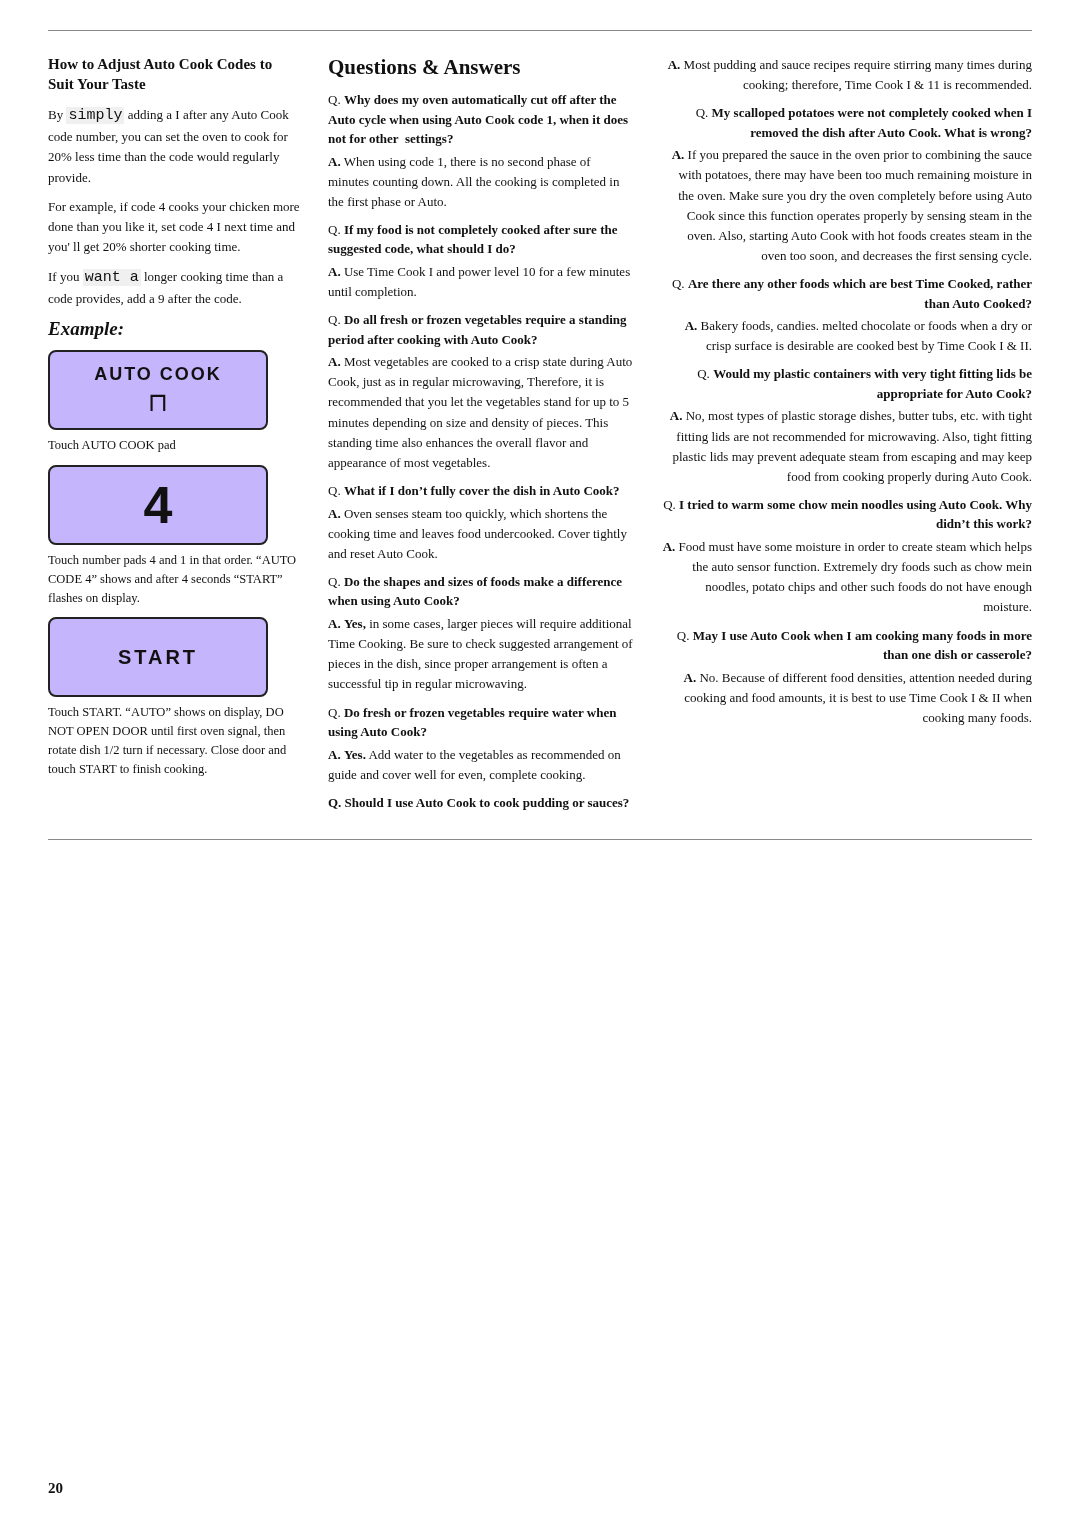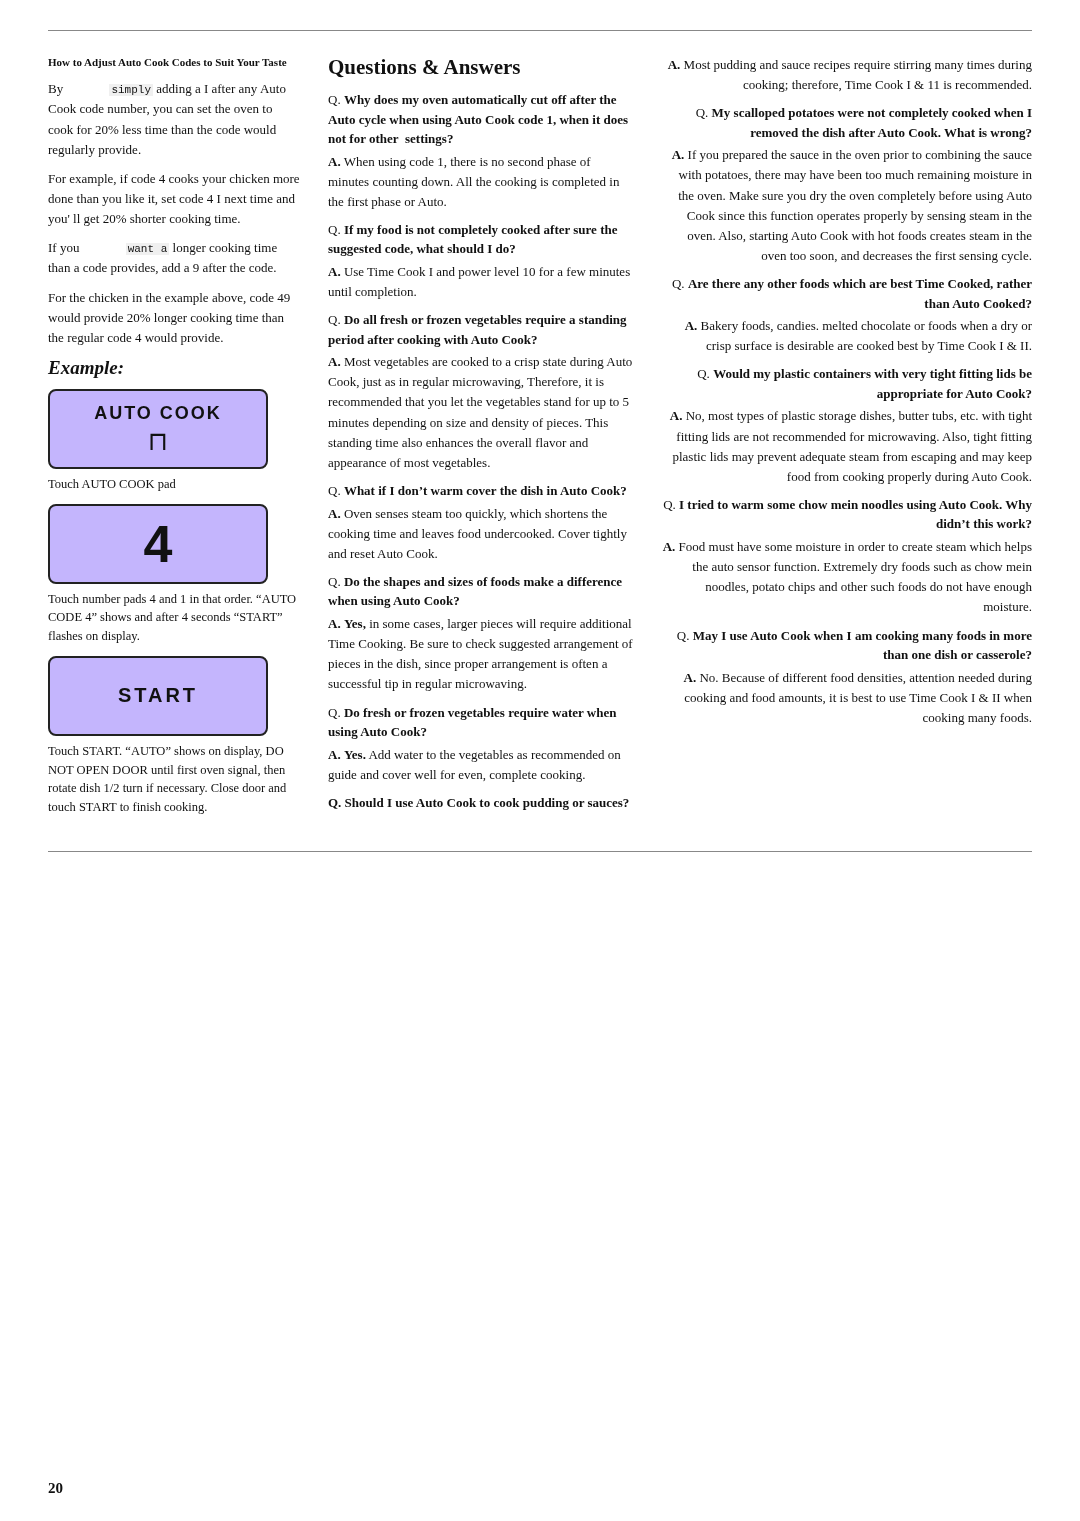--- a/index.html
+++ b/index.html
@@ -42,36 +42,35 @@
       padding-right: 24px;
       border-left: none;
     }
     .col-right {
       flex: 1;
       padding-left: 4px;
       text-align: right;
     }
     
     .section-title {
-      font-size: 11px;
+      font-size: 15px;
       font-weight: bold;
       line-height: 1.3;
       margin-bottom: 10px;
     }
     .body-text {
       font-size: 13px;
       line-height: 1.55;
       margin-bottom: 9px;
     }
     .body-text .mono {
       font-family: Courier New, Courier, monospace;
-      font-size: 11px;
+      font-size: 15px;
       background: #f0f0f0;
       padding: 0 2px;
-      margin-left: 43px;
     }
     .example-title {
       font-size: 19px;
       font-weight: bold;
       margin-bottom: 10px;
       margin-top: 4px;
       font-style: italic;
     }
     
     .display-box {
@@ -160,21 +159,20 @@
 
     <div class="col-left">
       <div class="section-title">How to Adjust Auto Cook Codes to Suit Your Taste</div>
 
       <p class="body-text">By <span class="mono">simply</span> adding a I after any Auto Cook code number, you can set the oven to cook for 20% less time than the code would regularly provide.</p>
 
       <p class="body-text">For example, if code 4 cooks your chicken more done than you like it, set code 4 I next time and you' ll get 20% shorter cooking time.</p>
 
       <p class="body-text">If you <span class="mono">want a</span> longer cooking time than a code provides, add a 9 after the code.</p>
 
-      <p class="body-text">For the chicken in the example above, code 49 would provide 20% longer cooking time than the regular code 4 would provide.</p>
 
       <div class="example-title">Example:</div>
 
       <div class="display-box auto-cook-box">
         <div class="auto-cook-label">AUTO COOK</div>
         <div class="pot-icon">⊓</div>
       </div>
       <div class="caption-text">Touch AUTO COOK pad</div>
 
       <div class="display-box">
@@ -193,21 +191,21 @@
 
       <div class="qa-q"><span class="q-letter">Q.</span> <strong>Why does my oven automatically cut off after the Auto cycle when using Auto Cook code 1, when it does not for other&nbsp;&nbsp;settings?</strong></div>
       <div class="qa-a"><span class="a-letter">A.</span> When using code 1, there is no second phase of minutes counting down. All the cooking is completed in the first phase or Auto.</div>
 
       <div class="qa-q"><span class="q-letter">Q.</span> If <strong>my food is not completely cooked after sure the suggested code, what should I do?</strong></div>
       <div class="qa-a"><span class="a-letter">A.</span> Use Time Cook I and power level 10 for a few minutes until completion.</div>
 
       <div class="qa-q"><span class="q-letter">Q.</span> <strong>Do all fresh or frozen vegetables require a standing period after cooking with Auto Cook?</strong></div>
       <div class="qa-a"><span class="a-letter">A.</span> Most vegetables are cooked to a crisp state during Auto Cook, just as in regular microwaving, Therefore, it is recommended that you let the vegetables stand for up to 5 minutes depending on size and density of pieces. This standing time also enhances the overall flavor and appearance of most vegetables.</div>
 
-      <div class="qa-q"><span class="q-letter">Q.</span> <strong>What if I don’t warm cover the dish in Auto Cook?</strong></div>
+      <div class="qa-q"><span class="q-letter">Q.</span> <strong>What if I don’t fully cover the dish in Auto Cook?</strong></div>
       <div class="qa-a"><span class="a-letter">A.</span> Oven senses steam too quickly, which shortens the cooking time and leaves food undercooked. Cover tightly and reset Auto Cook.</div>
 
       <div class="qa-q"><span class="q-letter">Q.</span> <strong>Do the shapes and sizes of foods make a difference when using Auto Cook?</strong></div>
       <div class="qa-a"><span class="a-letter">A.</span> <strong>Yes,</strong> in some cases, larger pieces will require additional Time Cooking. Be sure to check suggested arrangement of pieces in the dish, since proper arrangement is often a successful tip in regular microwaving.</div>
 
       <div class="qa-q"><span class="q-letter">Q.</span> <strong>Do fresh or frozen vegetables require water when using Auto Cook?</strong></div>
       <div class="qa-a"><span class="a-letter">A.</span> <strong>Yes.</strong> Add water to the vegetables as recommended on guide and cover well for even, complete cooking.</div>
 
       <div class="qa-q"><strong>Q. Should I use Auto Cook to cook pudding or sauces?</strong></div>
     </div>

